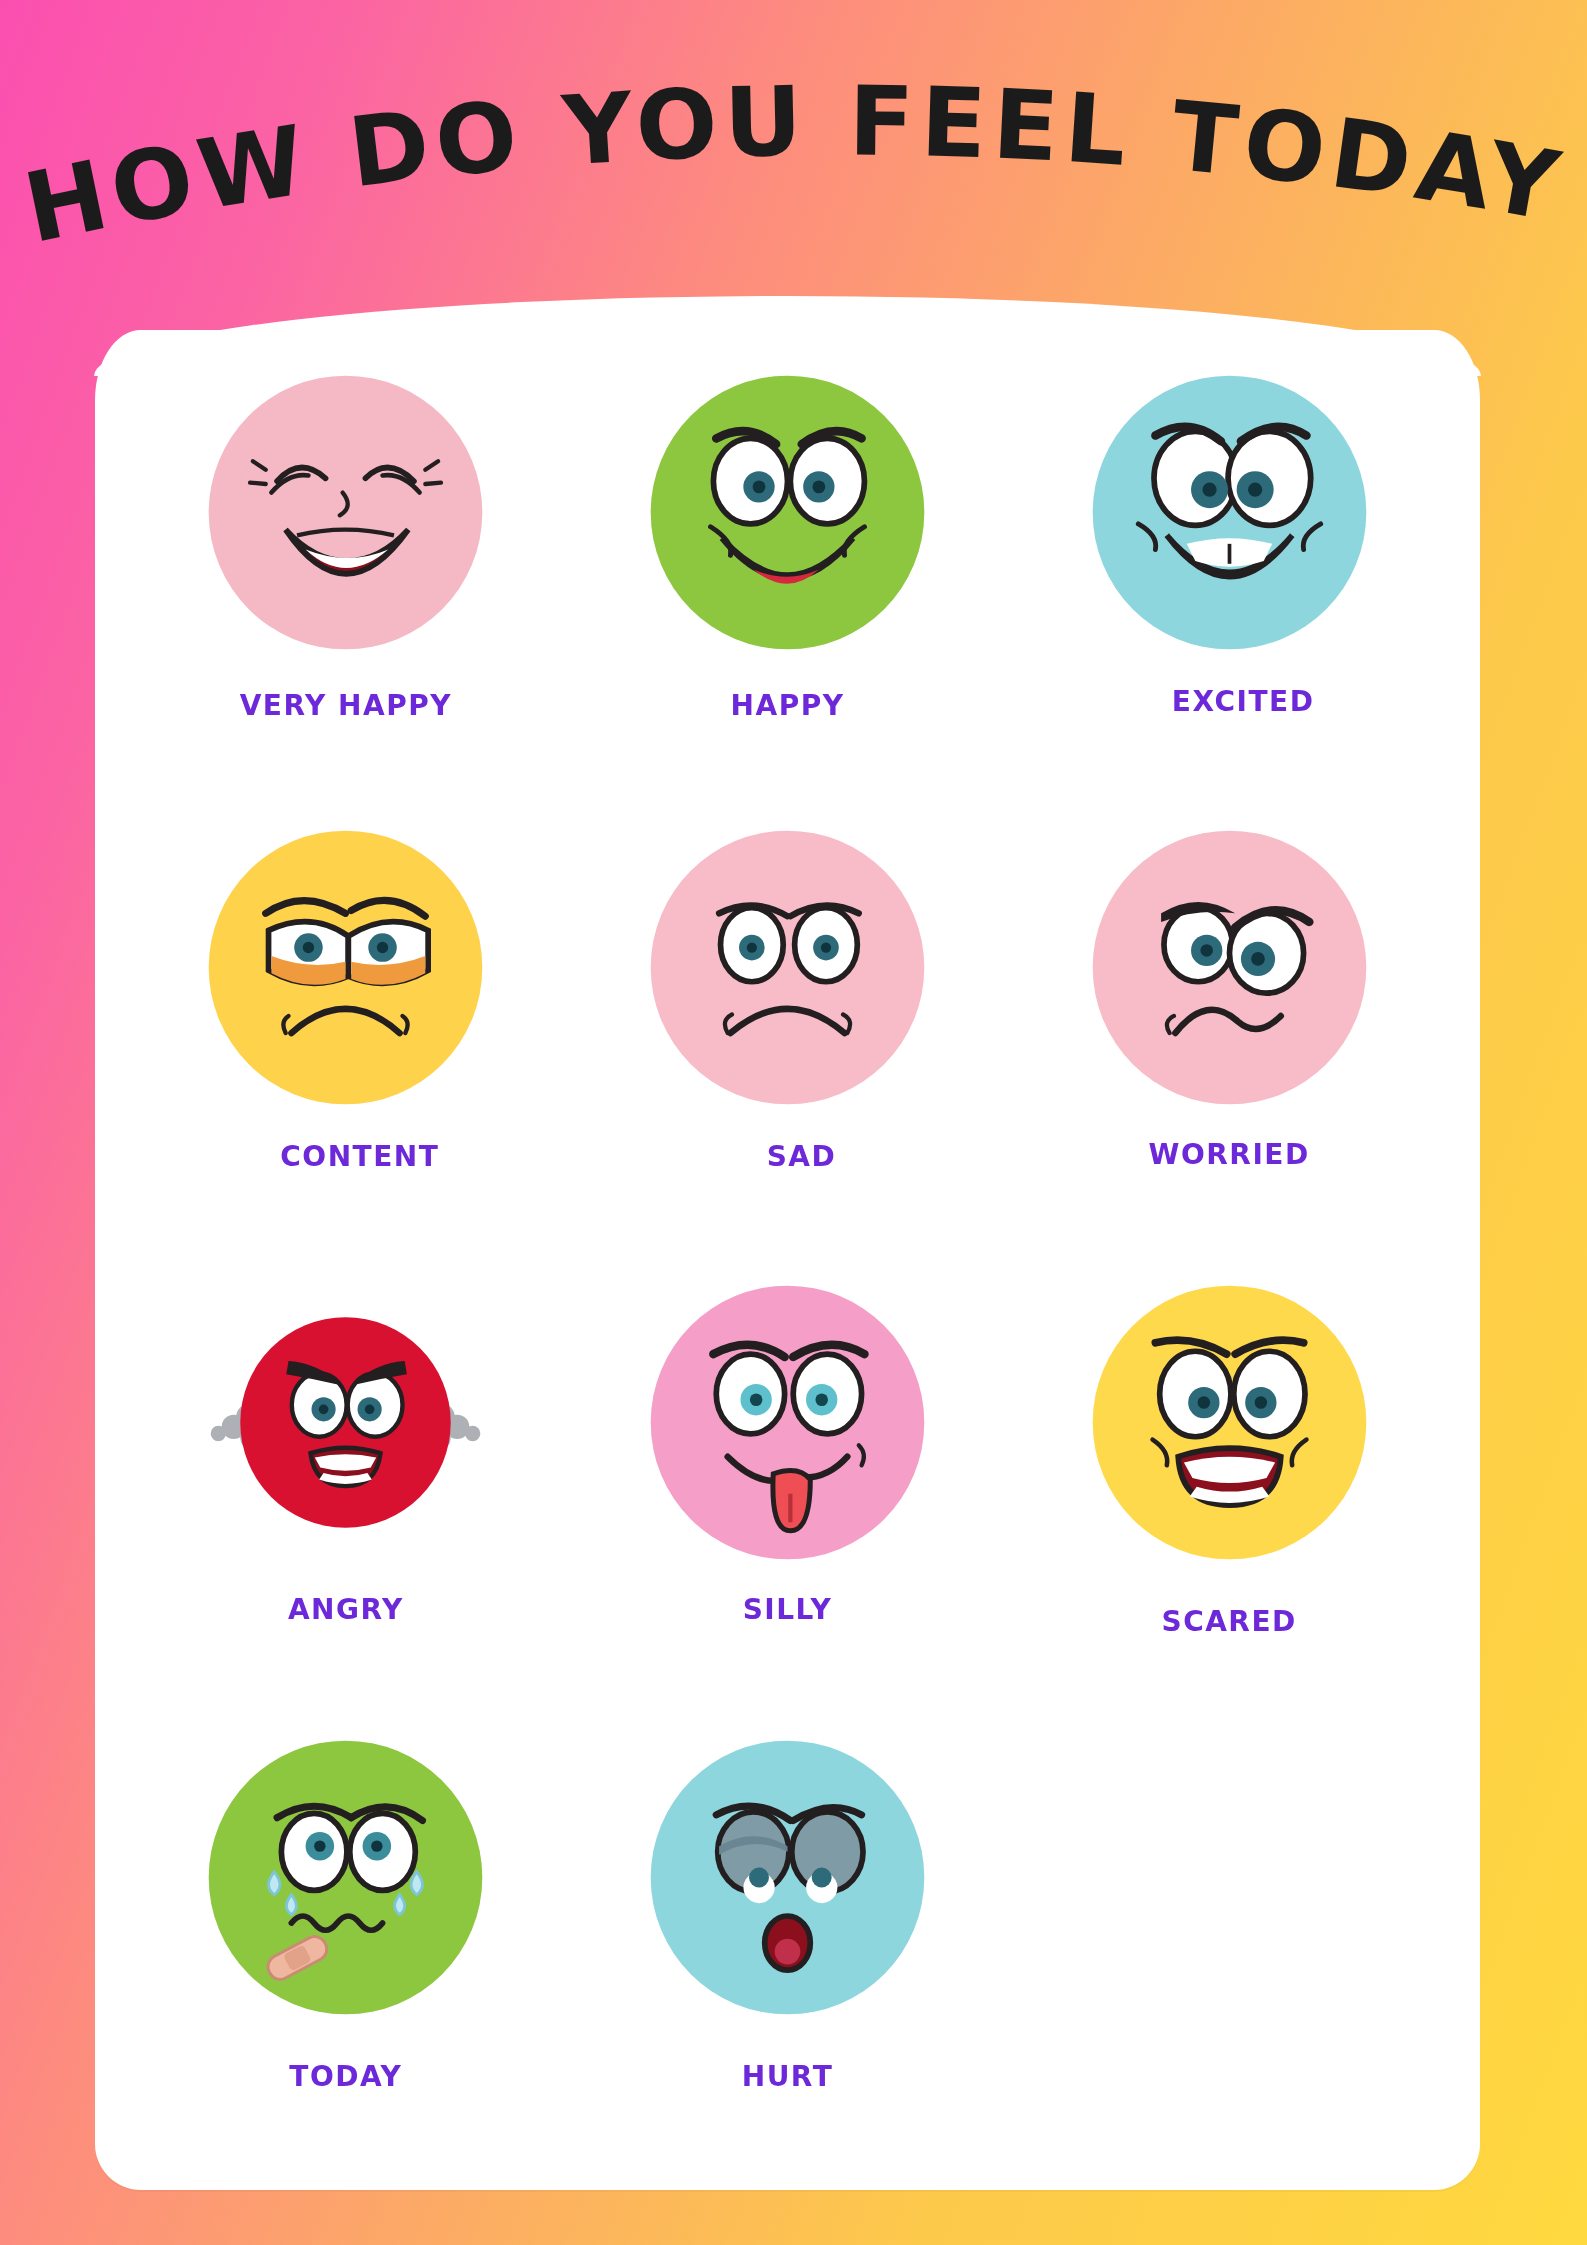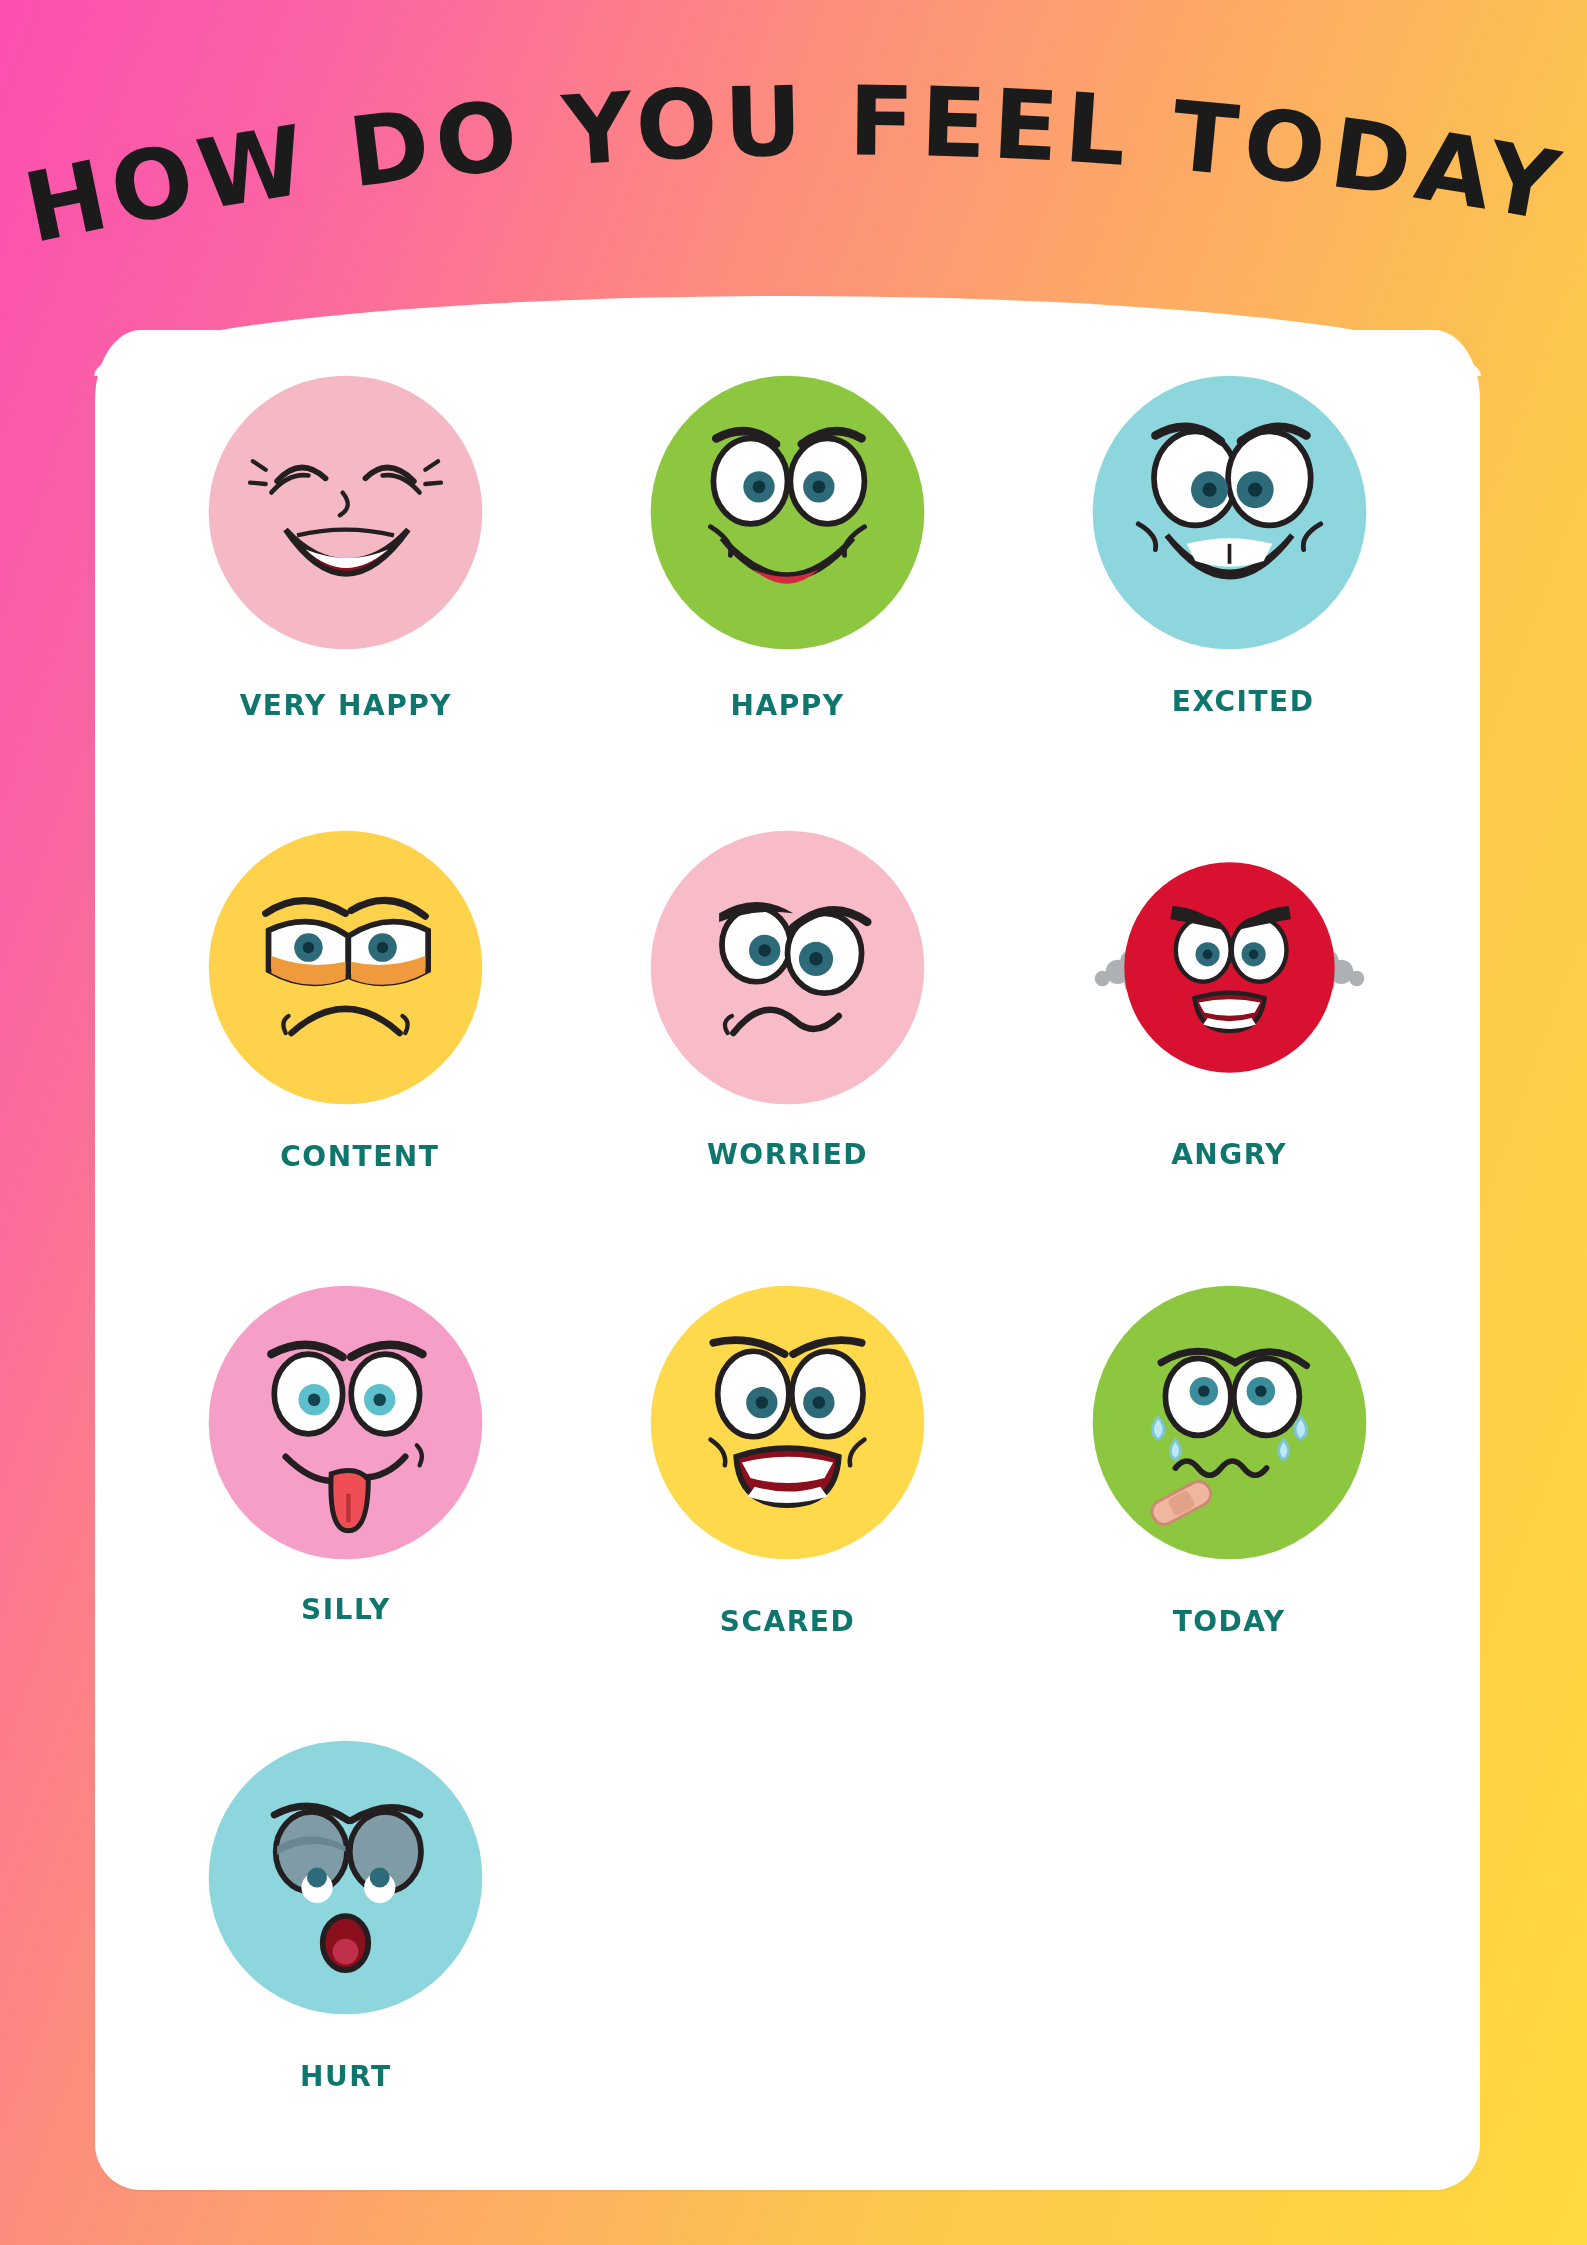--- a/index.html
+++ b/index.html
@@ -84,21 +84,21 @@
     height: 285px;
     margin-top: 22px;
   }
   .face-wrap svg { display: block; width: 285px; height: 285px; overflow: visible; }
   .label {
     margin-top: 26px;
     font-family: "DejaVu Sans", sans-serif;
     font-weight: bold;
     font-size: 28px;
     letter-spacing: 1.5px;
-    color: #0f766e;
+    color: #6d28d9;
     text-align: center;
   }
   
   .row1 .label { margin-top: 34px; }
   .row2 .label { margin-top: 30px; margin-left: 28px; }
   .row3 .label { margin-top: 28px; }
   .row4 .label { margin-top: 40px; }
 </style>
 </head>
 <body>
@@ -200,20 +200,39 @@
           <path d="M44 62 q26 -18 56 0" fill="none" stroke="#231f20" stroke-width="5" stroke-linecap="round"></path>
           <path d="M104 60 q26 -16 52 4" fill="none" stroke="#231f20" stroke-width="5" stroke-linecap="round"></path>
           <path d="M62 146 q38 -34 76 0" fill="none" stroke="#231f20" stroke-width="4.5" stroke-linecap="round"></path>
           <path d="M58 146 q-4 -8 2 -12" fill="none" stroke="#231f20" stroke-width="3" stroke-linecap="round"></path>
           <path d="M142 146 q4 -8 -2 -12" fill="none" stroke="#231f20" stroke-width="3" stroke-linecap="round"></path>
         </svg>
       </div>
       <div class="label">CONTENT</div>
     </div>
 
+    <div class="cell row2">
+      <div class="face-wrap">
+        <svg viewBox="0 0 200 200">
+          <circle cx="100" cy="100" r="96" fill="#f7bcc8"></circle>
+          <ellipse cx="75" cy="84" rx="22" ry="26" fill="#ffffff" stroke="#231f20" stroke-width="4"></ellipse>
+          <ellipse cx="127" cy="84" rx="22" ry="26" fill="#ffffff" stroke="#231f20" stroke-width="4"></ellipse>
+          <circle cx="75" cy="86" r="9" fill="#2e6b7a"></circle>
+          <circle cx="127" cy="86" r="9" fill="#2e6b7a"></circle>
+          <circle cx="75" cy="86" r="3.6" fill="#10343d"></circle>
+          <circle cx="127" cy="86" r="3.6" fill="#10343d"></circle>
+          <path d="M52 62 q24 -12 48 2" fill="none" stroke="#231f20" stroke-width="4.5" stroke-linecap="round"></path>
+          <path d="M102 64 q24 -14 48 -2" fill="none" stroke="#231f20" stroke-width="4.5" stroke-linecap="round"></path>
+          <path d="M60 146 q40 -34 80 0" fill="none" stroke="#231f20" stroke-width="4.5" stroke-linecap="round"></path>
+          <path d="M58 146 q-5 -9 3 -13" fill="none" stroke="#231f20" stroke-width="3" stroke-linecap="round"></path>
+          <path d="M142 146 q5 -9 -3 -13" fill="none" stroke="#231f20" stroke-width="3" stroke-linecap="round"></path>
+        </svg>
+      </div>
+      <div class="label">SAD</div>
+    </div>
 
     <div class="cell row3">
       <div class="face-wrap">
         <svg viewBox="0 0 200 200">
           <circle cx="100" cy="100" r="96" fill="#f7bcc8"></circle>
           <ellipse cx="78" cy="84" rx="24" ry="26" fill="#ffffff" stroke="#231f20" stroke-width="4"></ellipse>
           <ellipse cx="126" cy="90" rx="26" ry="28" fill="#ffffff" stroke="#231f20" stroke-width="4"></ellipse>
           <circle cx="84" cy="88" r="11" fill="#2e6b7a"></circle>
           <circle cx="120" cy="94" r="12" fill="#2e6b7a"></circle>
           <circle cx="84" cy="88" r="4.4" fill="#10343d"></circle>

